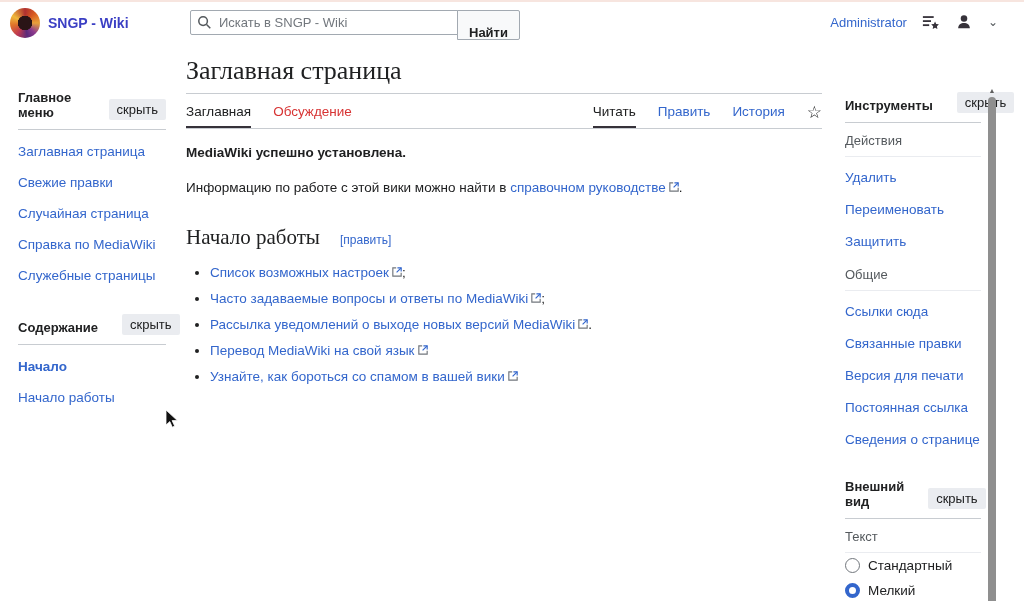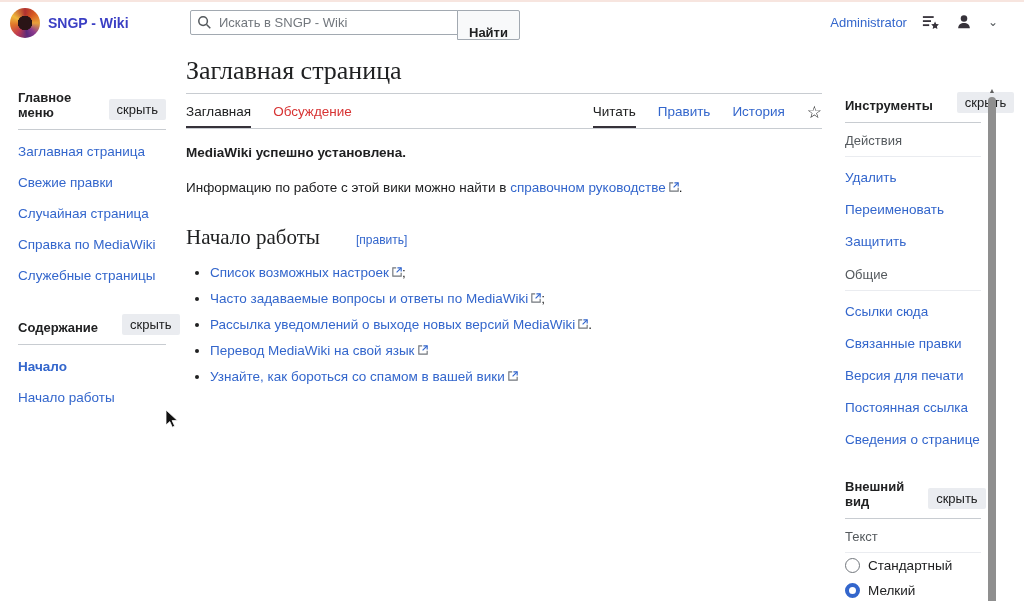--- a/index.html
+++ b/index.html
@@ -51,21 +51,21 @@
   .tabs-left, .tabs-right { display:flex; align-items:flex-end; gap:22px; }
   .tab { font-size:13.5px; padding:10px 0 9px; text-decoration:none; color:#3366cc; }
   .tab.active { color:#202122; border-bottom:2px solid #36323a; padding-bottom:7px; }
   .tab.redlink { color:#d73333; }
   .star-tab { font-size:17px; color:#202122; text-decoration:none; padding:6px 0 5px; }
 
   .content { font-size:13.5px; line-height:1.55; }
   .content p { margin:14px 0; }
   .content a { color:#3366cc; text-decoration:none; }
   .section-heading { font-family:"Liberation Serif", serif; font-size:21px; font-weight:normal; margin:22px 0 10px; }
-  .edit-link { font-family:"Liberation Sans", sans-serif; font-size:12px; color:#3366cc; text-decoration:none; margin-left:24px;padding-left:12px; }
+  .edit-link { font-family:"Liberation Sans", sans-serif; font-size:12px; color:#3366cc; text-decoration:none; margin-left:8px;padding-left:12px; }
   .content ul { margin:6px 0 0; padding-left:24px; }
   .content li { margin-bottom:5px; }
   .extlink-icon { display:inline-block; margin-left:3px; vertical-align:baseline; }
 
   
   .right-sidebar { position:absolute; left:845px; top:92px; width:136px; }
   .rs-section-heading { font-size:13px; color:#54595d; padding:10px 0 8px; border-bottom:1px solid #eaecf0; }
   .rs-list { list-style:none; margin:4px 0 0; padding:0; }
   .rs-list li { margin:0; padding:7px 0; }
   .rs-list a { color:#3366cc; text-decoration:none; font-size:13.5px; }

